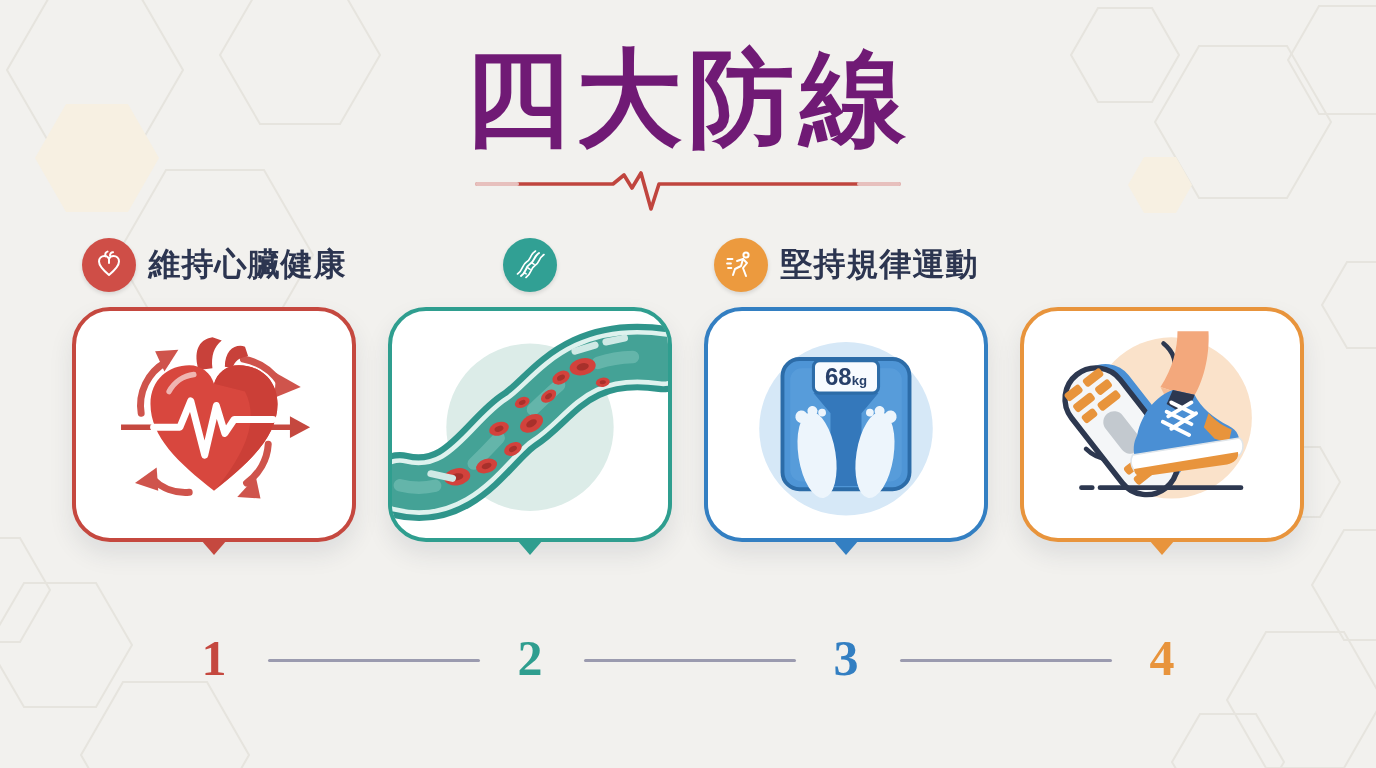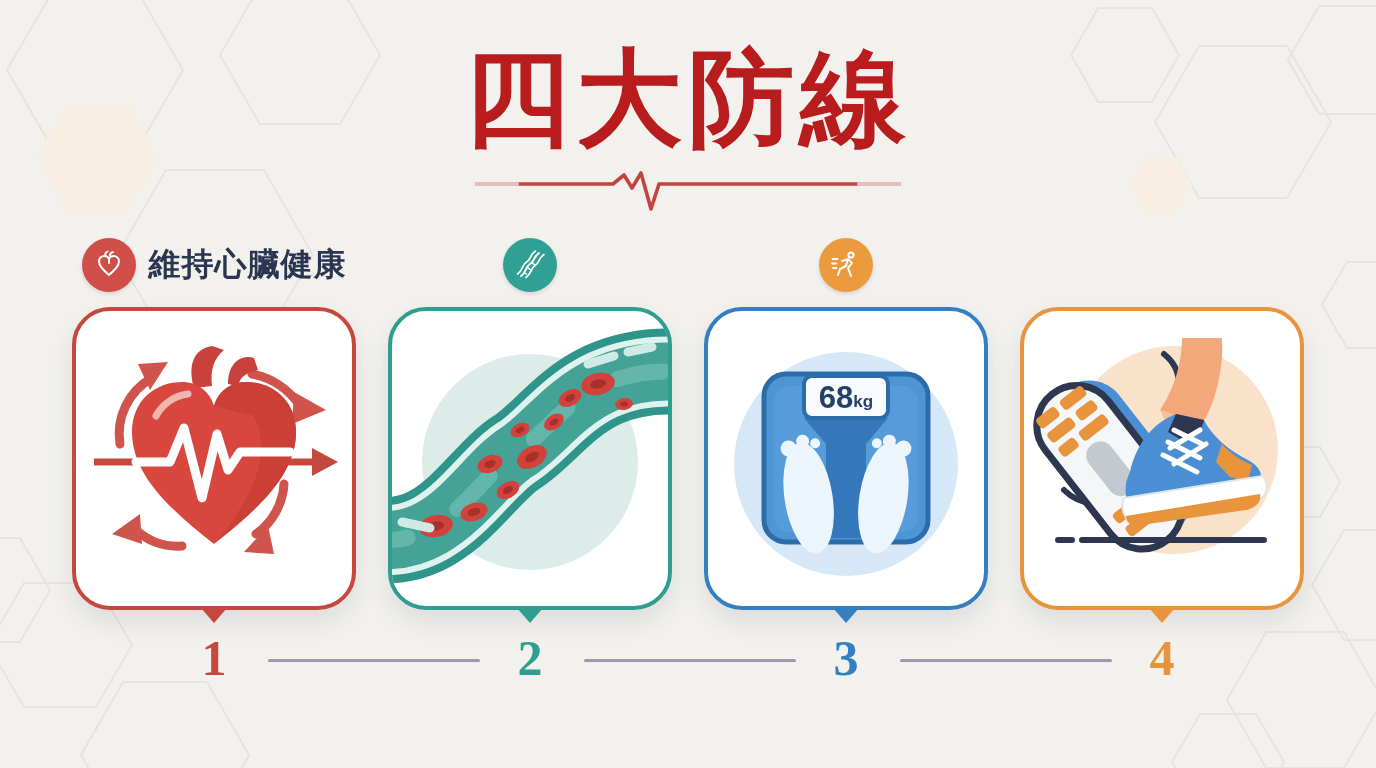--- a/index.html
+++ b/index.html
@@ -12,21 +12,21 @@
   }
   .stage { position:absolute; inset:0; }
   #hexbg { position:absolute; inset:0; z-index:0; }
 
   
   .title {
     position:absolute; top:28px; left:0; width:100%;
     text-align:center; z-index:2;
     font-family:Liberation Sans, sans-serif;
     font-weight:700; font-size:106px; letter-spacing:6px;
-    color:#b91c1c;
+    color:#701a75;
   }
   .divider { position:absolute; top:166px; left:50%; transform:translateX(-50%); z-index:2; }
 
   
   .row { position:absolute; left:72px; display:flex; gap:32px; z-index:2; }
   .col { width:284px; }
 
   .headers { top:236px; }
   .col-header { display:flex; align-items:center; justify-content:center; gap:13px; height:58px; }
   .badge {
@@ -34,21 +34,21 @@
     display:flex; align-items:center; justify-content:center; flex:0 0 auto;
     box-shadow:0 2px 4px rgba(0,0,0,.12);
   }
   .col-label {
     font-size:32px; font-weight:700; color:#2c3550; letter-spacing:1px;
     white-space:nowrap;
   }
 
   .cards { top:307px; }
   .card {
-    position:relative; width:284px; height:303px;
+    position:relative; width:284px; height:235px;
     background:#ffffff; border:4px solid currentColor; border-radius:38px;
     box-shadow:0 12px 24px rgba(40,50,70,.10);
   }
   .art { position:absolute; inset:0; border-radius:33px; overflow:hidden; }
   .art svg { display:block; width:100%; height:100%; }
   .pointer {
     position:absolute; left:50%; bottom:-17px; margin-left:-13px;
     width:0; height:0;
     border-left:13px solid transparent; border-right:13px solid transparent;
     border-top:15px solid currentColor;
@@ -132,20 +132,21 @@
 
     <div class="col col-header">
       <span class="badge bg4">
         <svg width="32" height="32" viewBox="0 0 32 32" fill="none" stroke="#ffffff" stroke-width="2" stroke-linecap="round" stroke-linejoin="round">
           <circle cx="21" cy="6" r="2.6"></circle>
           <path d="M12 12 l6 -2 4 4 -4 5 3 8"></path>
           <path d="M18 10 l-2 7 -6 3 -2 6"></path>
           <path d="M2.5 10 h5 M2 14.5 h4 M3 19 h3.4" stroke-width="1.8"></path>
         </svg>
       </span>
+      <span class="col-label">堅持規律運動</span>
     </div>
   </div>
 
   <div class="row cards">
 
     <div class="col card c1">
       <div class="art">
         <svg viewBox="0 0 276 293">
 
           <path d="M18,150 H240" stroke="#c5483f" stroke-width="7"></path>

